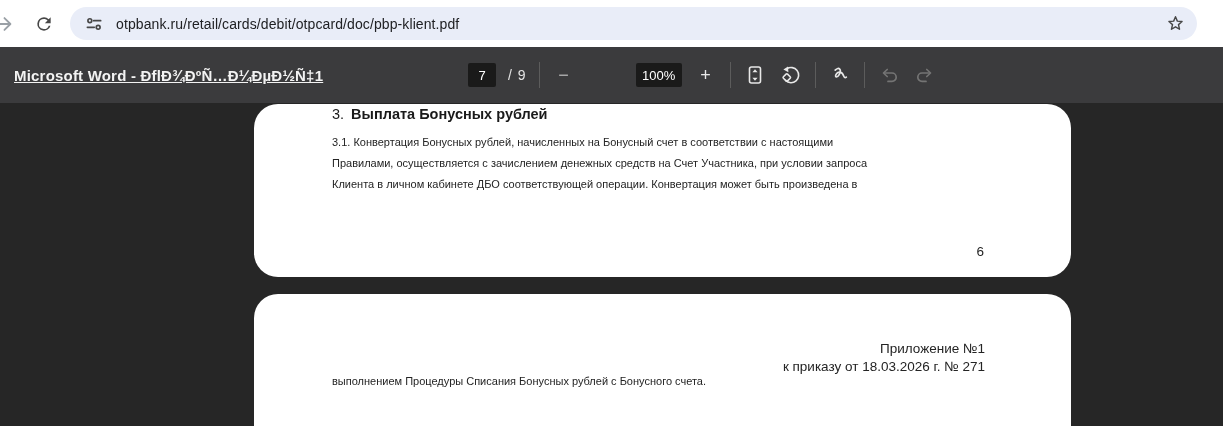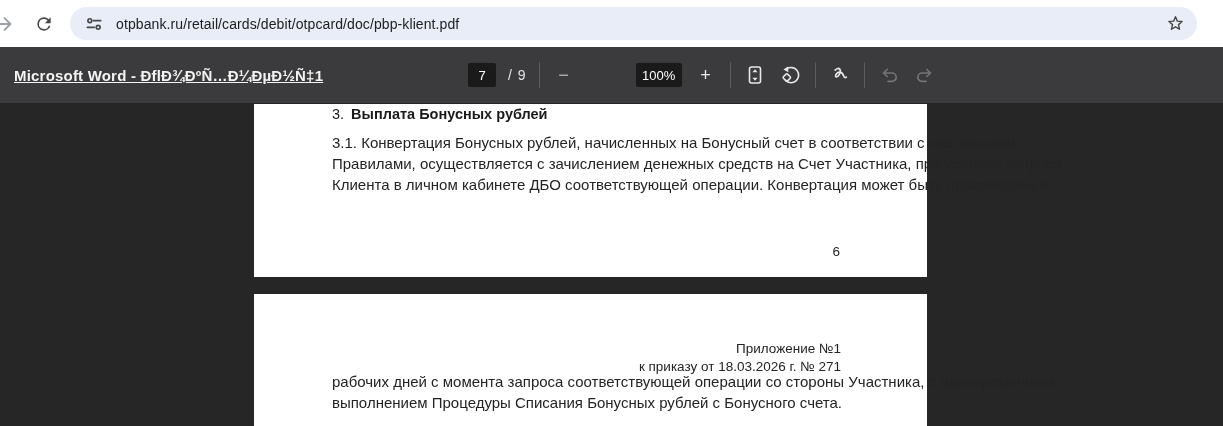--- a/index.html
+++ b/index.html
@@ -43,27 +43,27 @@
   #page-count { color:#E4E4E4; font-size:14px; letter-spacing:1px; white-space:nowrap; }
   .tb-sep { width:1px; height:26px; background:#5C5C5C; }
   .tb-btn {
     width:24px; height:24px; display:flex; align-items:center; justify-content:center;
     background:none; border:none; cursor:pointer; padding:0;
   }
   #zoom-out-btn { color:#B5B5B5; font-size:18px; }
   #zoom-in-btn  { color:#E8E8E8; font-size:18px; }
   
   #viewer { position:absolute; left:0; top:103px; width:1223px; height:323px; background:#262626; }
-  .page { position:absolute; left:254px; width:673px; background:#FFFFFF; color:#242424; }
+  .page { position:absolute; left:254px; width:817px; background:#FFFFFF; color:#242424;border-radius:24px; }
   #page-six   { top:1px;  height:173px; }
   #page-seven { top:191px; height:235px; }
   #doc-heading { position:absolute; left:78px; top:2px; font-size:14.5px; color:#1A1A1A; white-space:nowrap; }
   #doc-heading .h-num { font-weight:400; margin-right:7px; }
   #doc-heading .h-text { font-weight:700; }
-  .para { position:absolute; font-size:15px; line-height:21px; }
+  .para { position:absolute; font-size:11px; line-height:21px; }
   #para-6 { left:78px; top:28px; }
   #para-7 { left:78px; top:77px; }
   .para div { white-space:nowrap; }
   #page-num-6 { position:absolute; right:87px; top:140px; font-size:13.5px; }
   #annex-block {
     position:absolute; right:86px; top:22px; text-align:right;
     font-size:13.5px; line-height:18px;margin-top:24px;
   }
   svg { display:block; }
 </style>
@@ -193,19 +193,18 @@
       </div>
       <div id="page-num-6">6</div>
     </div>
 
     <div id="page-seven" class="page">
       <div id="annex-block">
         <div>Приложение №1</div>
         <div>к приказу от 18.03.2026 г. № 271</div>
       </div>
       <div id="para-7" class="para">
-        <div>рабочих дней с момента запроса соответствующей операции со стороны Участника, с одновременным</div>
         <div>выполнением Процедуры Списания Бонусных рублей с Бонусного счета.</div>
       </div>
     </div>
 
   </div>
 </div>
 
 </body></html>

